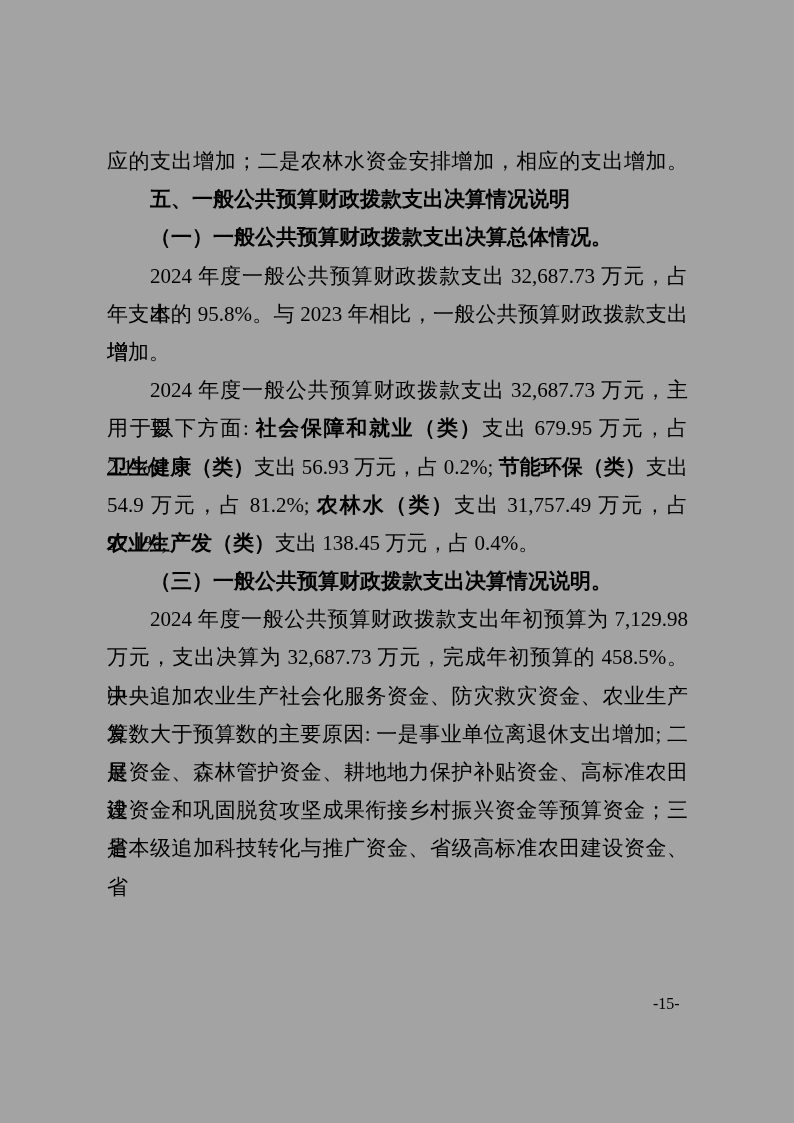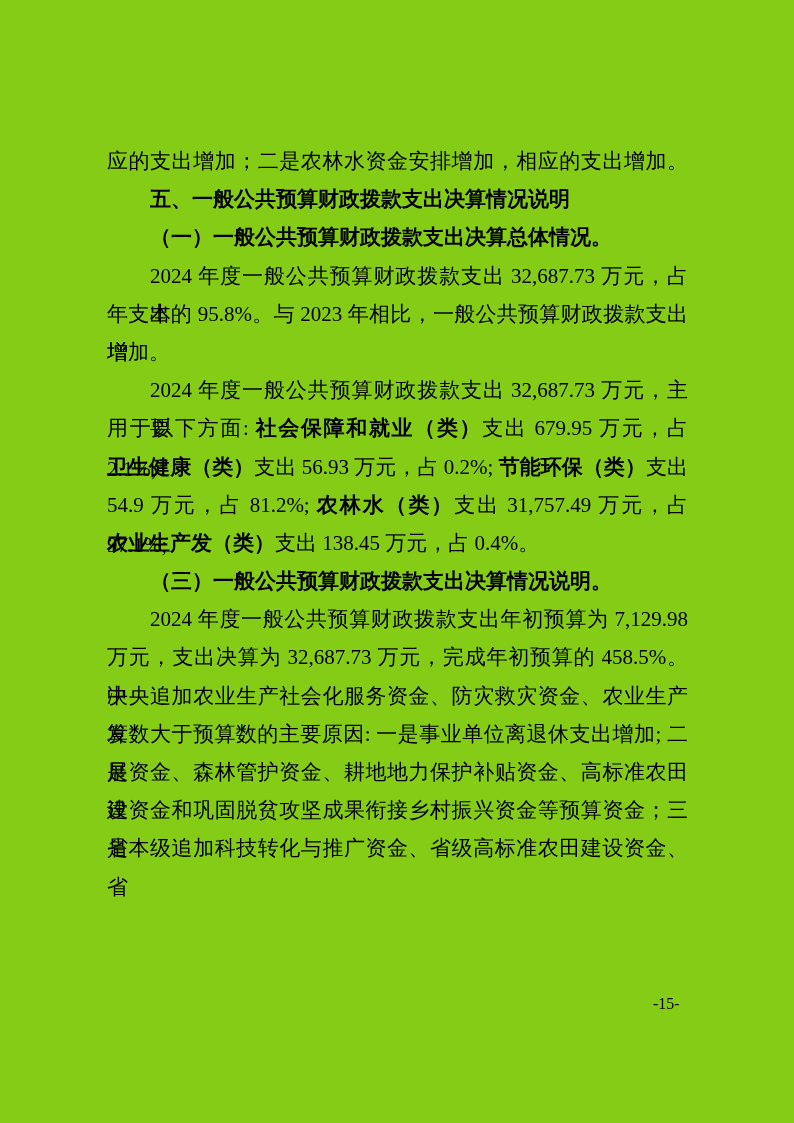--- a/index.html
+++ b/index.html
@@ -2,21 +2,21 @@
 <html><head>
 <meta charset="utf-8">
 <style>
   * { margin: 0; padding: 0; box-sizing: border-box; }
   html, body { background: #ffffff; }
   .page {
     position: relative;
     width: 794px;
     height: 1123px;
     margin: 0 auto;
-    background: #84cc16;
+    background: #a3a3a3;
     color: #000000;
     font-family: "Liberation Serif", "DejaVu Serif", serif;
     overflow: hidden;
   }
   .page-body {
     position: absolute;
     left: 107px;
     top: 142px;
     width: 581px;
   }
@@ -29,21 +29,21 @@
   }
   .line.indent { padding-left: 43px; }
   .line.justify {
     white-space: normal;
     text-align: justify;
     text-align-last: justify;
   }
   .line.heading .run,
   .run.bold {
     font-weight: 700;
-    font-family: Liberation Mono, monospace;
+    font-family: Liberation Serif, serif;
   }
   .page-number {
     position: absolute;
     left: 653px;
     top: 992px;
     font-size: 16px;
     line-height: 24px;
     font-family: "Liberation Serif", "DejaVu Serif", serif;
     color: #000000;
   }

